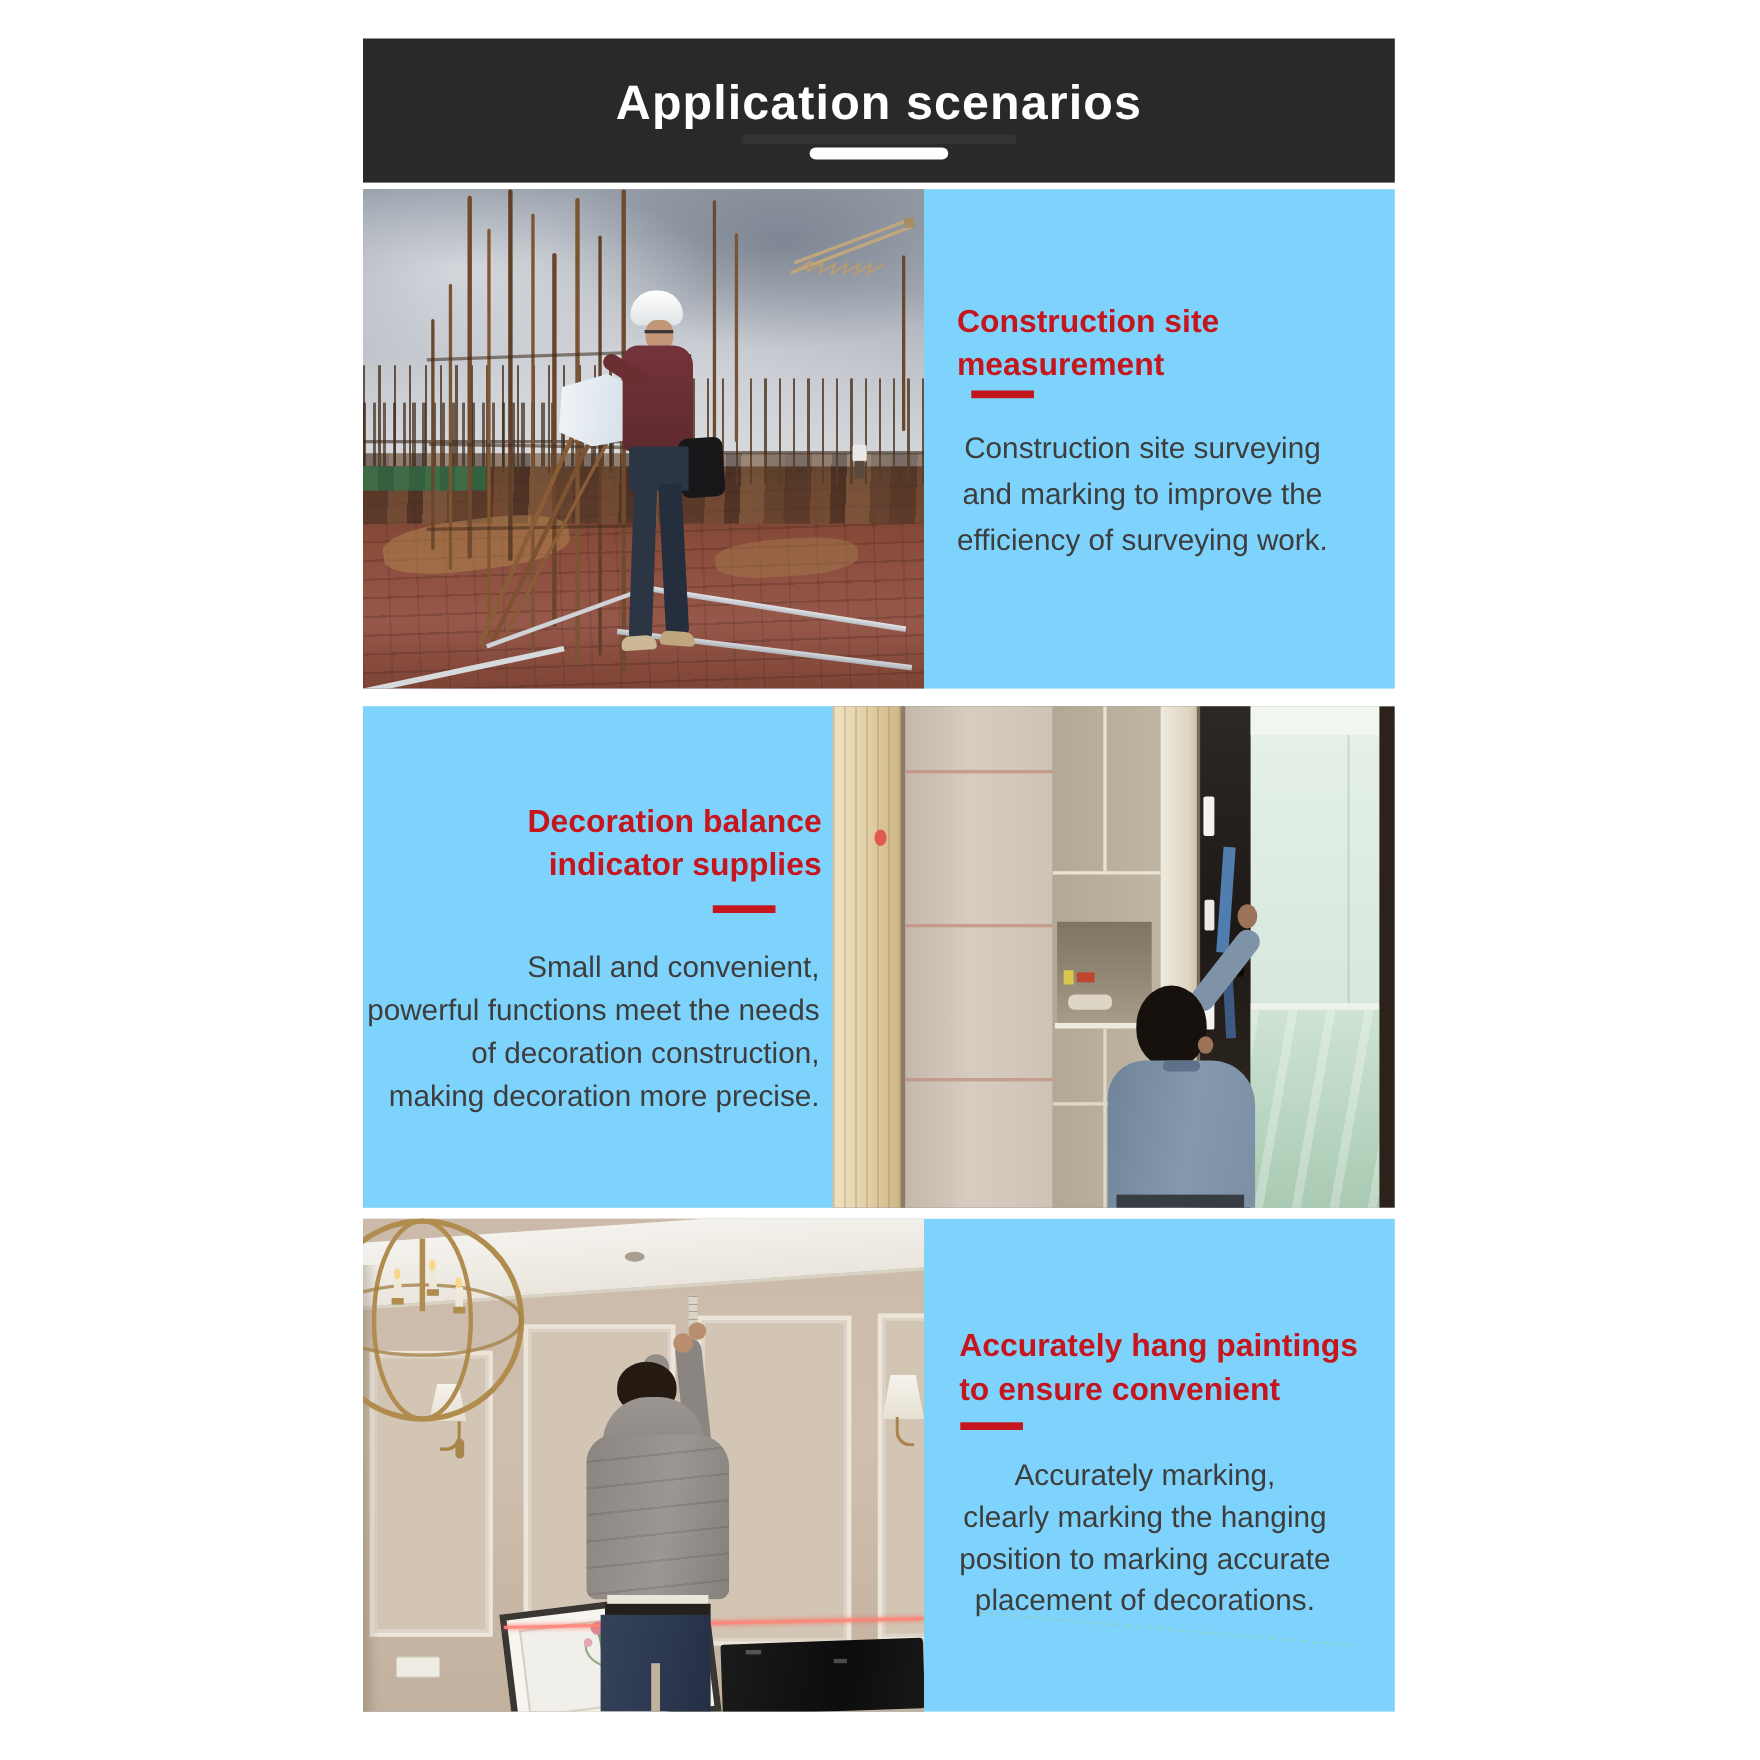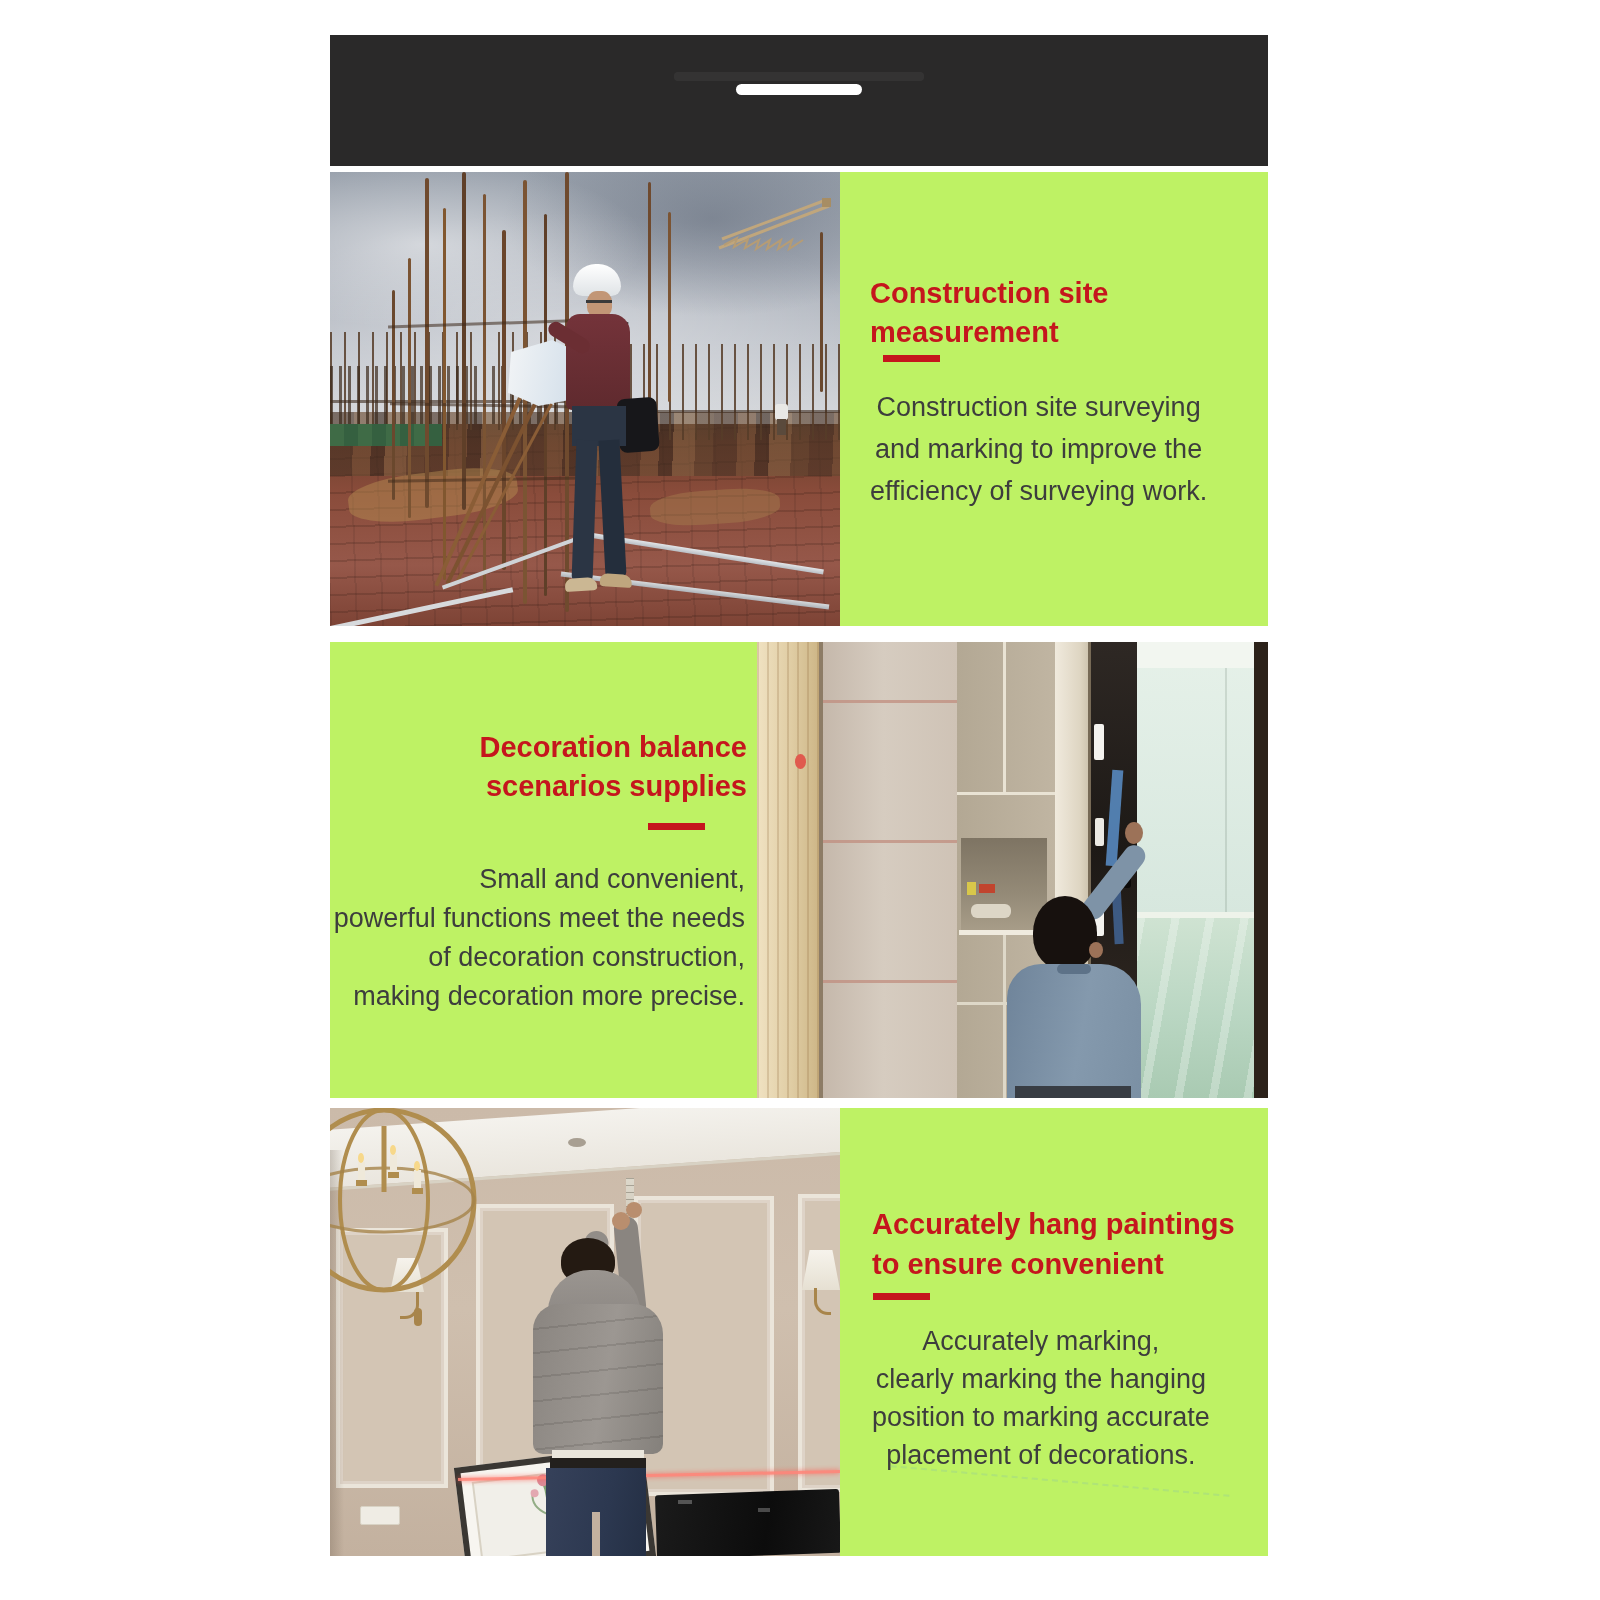--- a/index.html
+++ b/index.html
@@ -14,21 +14,21 @@
   .banner h1{margin:0;color:#ffffff;font-size:44px;font-weight:700;letter-spacing:1px;line-height:50px;}
   .banner-smudge{width:250px;height:9px;margin-top:3px;background:rgba(255,255,255,0.05);border-radius:4px;}
   .banner-bar{width:126px;height:11px;margin-top:3px;background:#ffffff;border-radius:6px;}
   
   .sec{position:absolute;left:330px;width:938px;}
   .sec1{top:172px;height:454px;}
   .sec2{top:642px;height:556px;}
   .sec3{top:1108px;height:448px;}
   .photo{position:absolute;top:0;overflow:hidden;background:#888;}
   .photo div,.photo span{position:absolute;}
-  .panel{position:absolute;top:0;background:#bef264;}
+  .panel{position:absolute;top:0;background:#7dd3fc;}
   .photo1{left:0;width:510px;height:454px;}
   .panel1{left:510px;width:428px;height:454px;}
   .panel2{left:0;width:427px;height:456px;}
   .photo2{left:427px;width:511px;height:456px;}
   .photo3{left:0;width:510px;height:448px;}
   .panel3{left:510px;width:428px;height:448px;}
   .ttl{position:absolute;margin:0;color:#c5161d;font-size:29px;font-weight:700;line-height:39px;}
   .redbar{position:absolute;width:57px;height:7px;background:#c5161d;}
   .bodytxt{position:absolute;margin:0;color:#3d3d3d;font-size:27px;line-height:41px;font-weight:400;text-align:center;}
   .panel1 .ttl{left:30px;top:102px;}
@@ -172,20 +172,21 @@
   .p3-belt{left:220px;top:350px;width:96px;height:11px;background:#23201d;}
   .p3-jeans{left:216px;top:360px;width:100px;height:88px;background:linear-gradient(100deg,#36415a,#2c3850 60%,#242f44);}
   .p3-jeans-gap{left:262px;top:404px;width:8px;height:44px;background:#c3b19f;}
 </style>
 </head>
 <body>
 
 <div class="page">
 
   <header class="banner">
+    <h1>Application scenarios</h1>
     <div class="banner-smudge"></div>
     <div class="banner-bar"></div>
   </header>
 
   <section class="sec sec1">
     <div class="photo photo1">
       <div class="p1-sky"></div>
       <div class="p1-ground"></div>
       <div class="p1-clutter"></div>
       <div class="p1-plywood1"></div>
@@ -246,21 +247,21 @@
       <div class="redbar"></div>
       <p class="bodytxt"><span>Construction site surveying</span><br>
         <span>and marking to improve the</span><br>
         <span>efficiency of surveying work.</span></p>
     </div>
   </section>
 
   <section class="sec sec2">
     <div class="panel panel2">
       <h2 class="ttl"><span>Decoration balance</span><br>
-        <span>scenarios supplies</span></h2>
+        <span>indicator supplies</span></h2>
       <div class="redbar"></div>
       <p class="bodytxt"><span>Small and convenient,</span><br>
         <span>powerful functions meet the needs</span><br>
         <span>of decoration construction,</span><br>
         <span>making decoration more precise.</span></p>
     </div>
     <div class="photo photo2">
       <div class="p2-wood"></div>
       <div class="p2-wood-dot"></div>
       <div class="p2-seam"></div>

